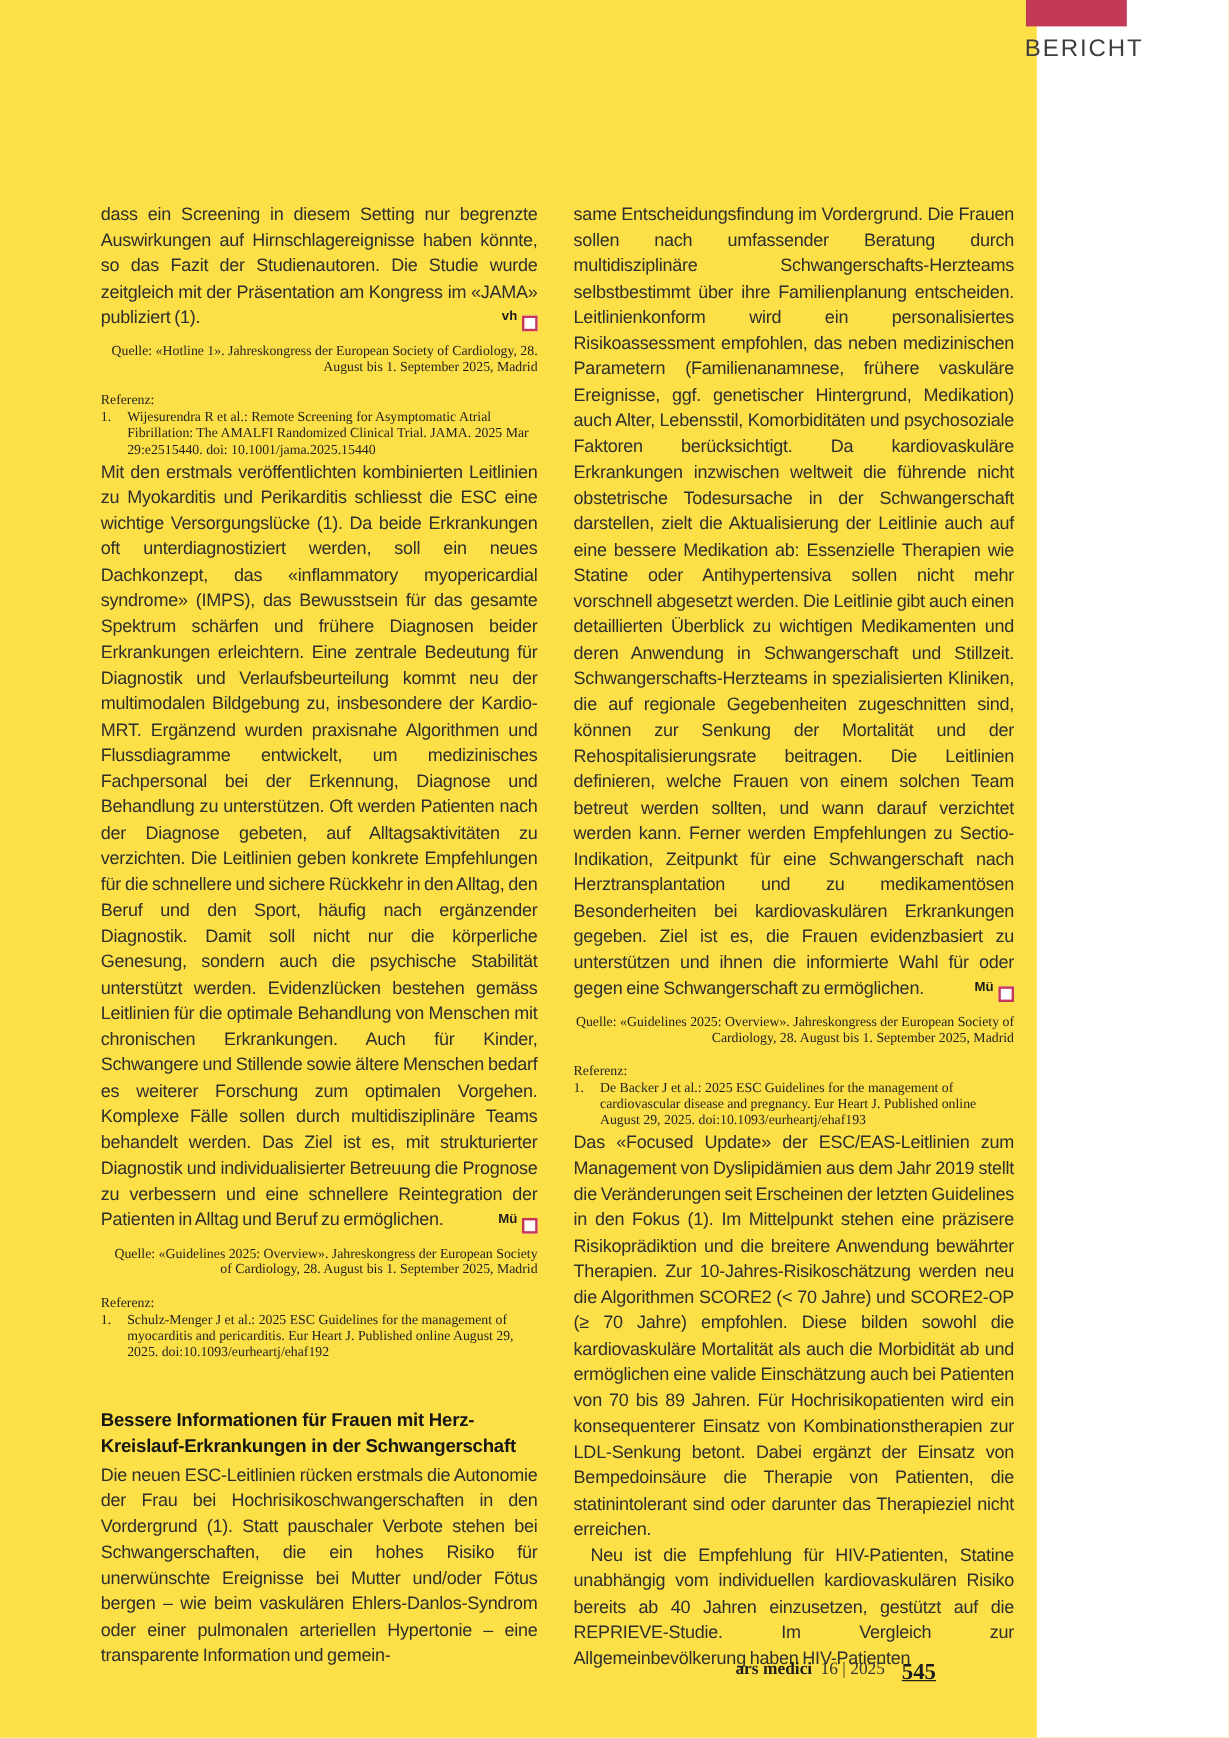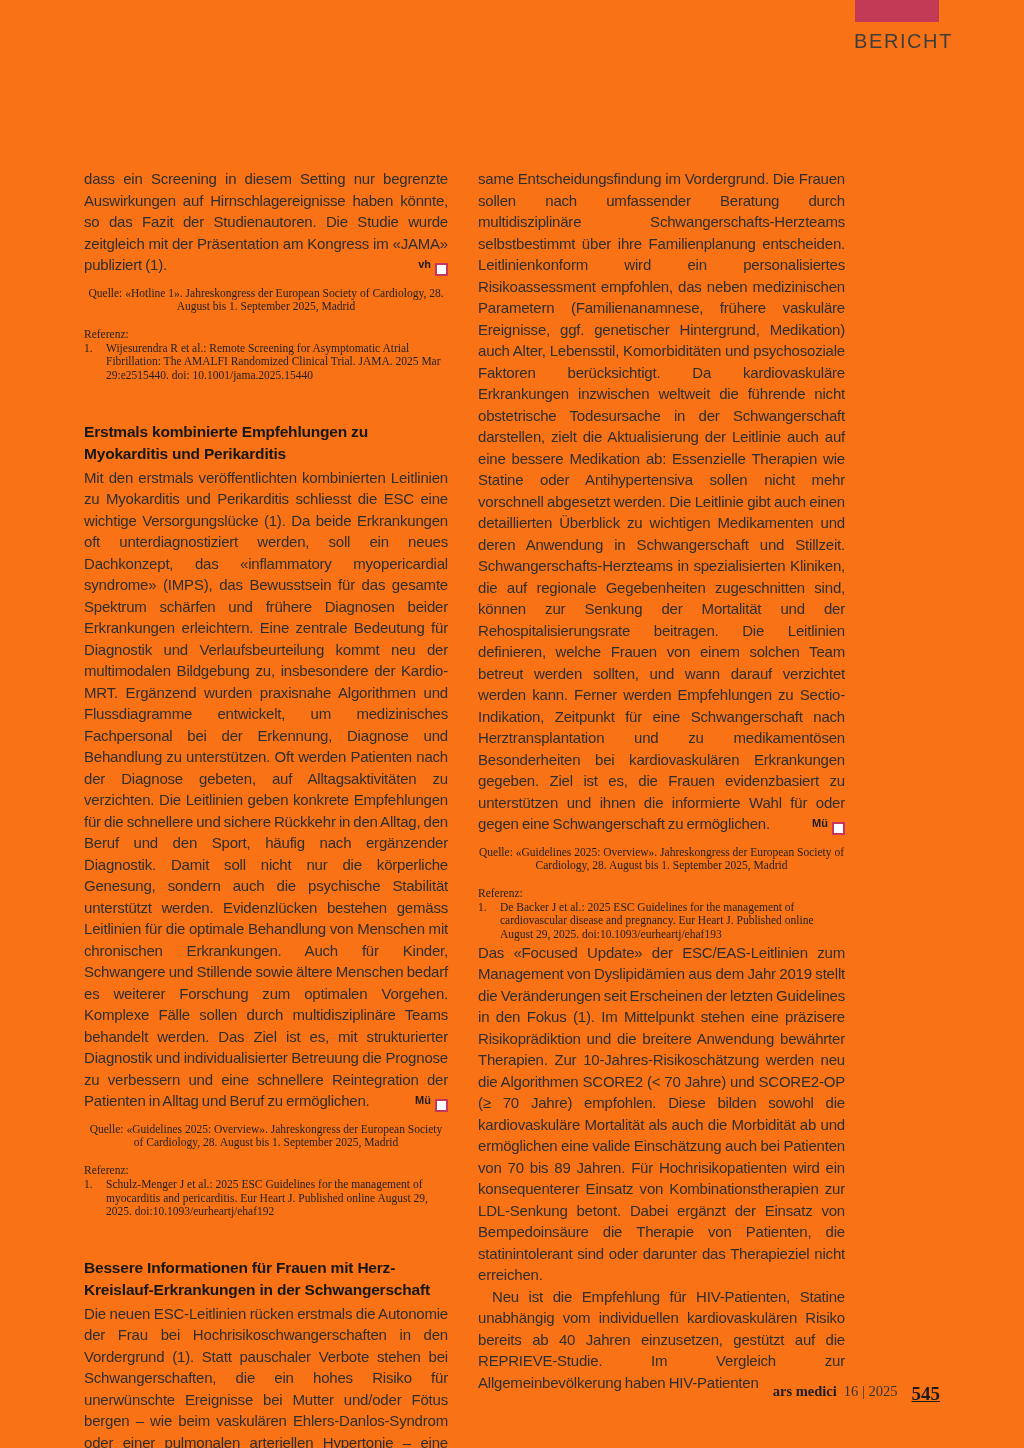--- a/index.html
+++ b/index.html
@@ -5,21 +5,21 @@
   html, body { margin: 0; padding: 0; }
   body {
     width: 1024px;
     height: 1448px;
     background: #ffffff;
     font-family: "Liberation Sans", sans-serif;
     color: #2e2e2d;
     position: relative;
     overflow: hidden;
   }
-  .page { position: relative; width: 1024px; height: 1448px; background: #f97316; }
+  .page { position: relative; width: 864px; height: 1448px; background: #fde047; }
 
   
   .section-tab {
     position: absolute; left: 855px; top: 0; width: 84px; height: 22px;
     background: #c23a55;
   }
   .section-label {
     position: absolute; left: 854px; top: 30px;
     font-size: 20px; line-height: 22px; letter-spacing: 1.6px;
     color: #3e3e3d; font-weight: 400;
@@ -70,21 +70,21 @@
   }
 
   .source-text {
     margin: 11px 0 0 0;
     font-family: "Liberation Serif", serif;
     font-size: 11.5px;
     line-height: 13.7px;
     color: #1f1f1e;
     letter-spacing: 0;
     word-spacing: 0;
-    text-align: center;
+    text-align: right;
   }
   .ref-label {
     margin: 14px 0 0 0;
     font-family: "Liberation Serif", serif;
     font-size: 11.5px;
     line-height: 13.7px;
     color: #1f1f1e;
   }
   .ref-item {
     display: flex;
@@ -127,21 +127,20 @@
           <span class="red-square"></span>
         </span></p>
 
     <p class="source-text">Quelle: «Hotline 1». Jahreskongress der European Society of Cardiology, 28. August bis 1. September 2025, Madrid</p>
     <p class="ref-label">Referenz:</p>
     <div class="ref-item">
       <span class="ref-num">1.</span>
       <span class="ref-text">Wijesurendra R et al.: Remote Screening for Asymptomatic Atrial Fibrillation: The AMALFI Randomized Clinical Trial. JAMA. 2025 Mar 29:e2515440. doi: 10.1001/jama.2025.15440</span>
     </div>
 
-    <h2 class="article-heading first">Erstmals kombinierte Empfehlungen zu Myokarditis und Perikarditis</h2>
     <p class="body-text"><span>Mit den erstmals veröffentlichten kombinierten Leitlinien zu Myokarditis und Perikarditis schliesst die ESC eine wichtige Versorgungslücke (1). Da beide Erkrankungen oft unterdiagnostiziert werden, soll ein neues Dachkonzept, das «inflammatory myopericardial syndrome» (IMPS), das Bewusstsein für das gesamte Spektrum schärfen und frühere Diagnosen beider Erkrankungen erleichtern. Eine zentrale Bedeutung für Diagnostik und Verlaufsbeurteilung kommt neu der multimodalen Bildgebung zu, insbesondere der Kardio-MRT. Ergänzend wurden praxisnahe Algorithmen und Flussdiagramme entwickelt, um medizinisches Fachpersonal bei der Erkennung, Diagnose und Behandlung zu unterstützen. Oft werden Patienten nach der Diagnose gebeten, auf Alltagsaktivitäten zu verzichten. Die Leitlinien geben konkrete Empfehlungen für die schnellere und sichere Rückkehr in den Alltag, den Beruf und den Sport, häufig nach ergänzender Diagnostik. Damit soll nicht nur die körperliche Genesung, sondern auch die psychische Stabilität unterstützt werden. Evidenzlücken bestehen gemäss Leitlinien für die optimale Behandlung von Menschen mit chronischen Erkrankungen. Auch für Kinder, Schwangere und Stillende sowie ältere Menschen bedarf es weiterer Forschung zum optimalen Vorgehen. Komplexe Fälle sollen durch multidisziplinäre Teams behandelt werden. Das Ziel ist es, mit strukturierter Diagnostik und individualisierter Betreuung die Prognose zu verbessern und eine schnellere Reintegration der Patienten in Alltag und Beruf zu ermöglichen.</span><span class="author-mark">
           <span class="author-initials">Mü</span>
           <span class="red-square"></span>
         </span></p>
 
     <p class="source-text">Quelle: «Guidelines 2025: Overview». Jahreskongress der European Society of Cardiology, 28. August bis 1. September 2025, Madrid</p>
     <p class="ref-label">Referenz:</p>
     <div class="ref-item">
       <span class="ref-num">1.</span>
       <span class="ref-text">Schulz-Menger J et al.: 2025 ESC Guidelines for the management of myocarditis and pericarditis. Eur Heart J. Published online August 29, 2025. doi:10.1093/eurheartj/ehaf192</span>

